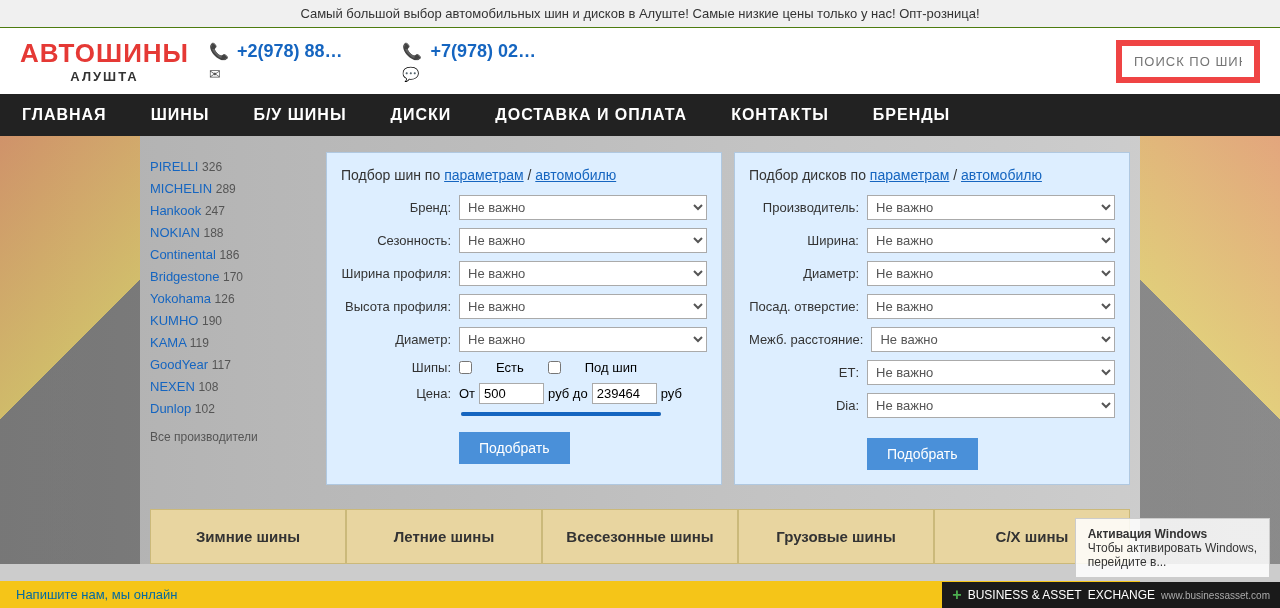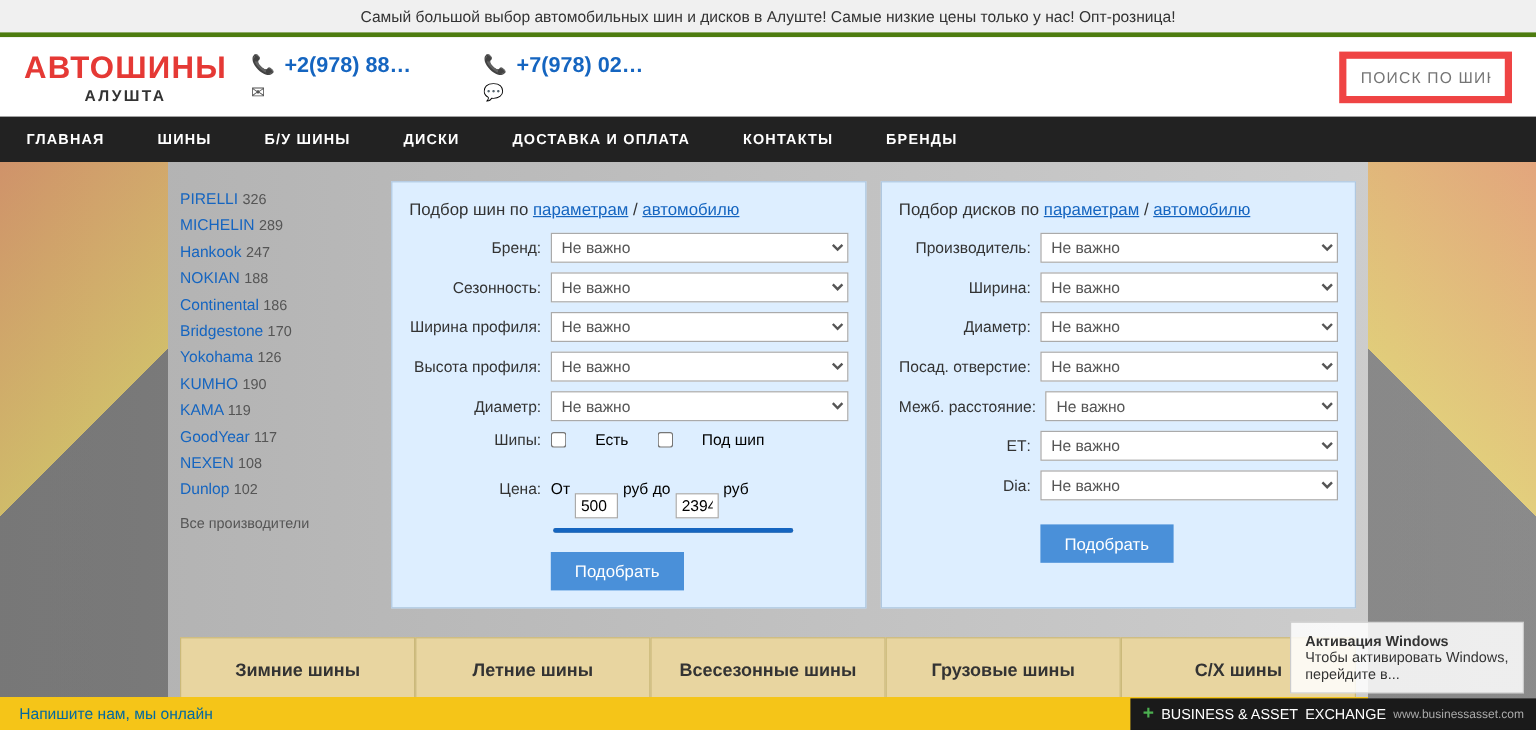--- a/index.html
+++ b/index.html
@@ -5,21 +5,21 @@
     * { margin: 0; padding: 0; box-sizing: border-box; }
     body { font-family: Arial, sans-serif; font-size: 13px; background: #ccc; overflow-x: hidden; }
 
     
     .top-banner {
       background: #f0f0f0;
       text-align: center;
       padding: 6px;
       font-size: 13px;
       color: #333;
-      border-bottom: 4px solid #4d7c0f;
+      border-bottom: 1px solid #4d7c0f;
     }
 
     
     .header {
       background: #fff;
       display: flex;
       align-items: center;
       padding: 10px 20px;
       gap: 20px;
       position: relative;
@@ -81,21 +81,21 @@
     
     .nav {
       background: #222;
       display: flex;
       align-items: center;
     }
     .nav-item {
       color: #fff;
       padding: 12px 22px;
       text-decoration: none;
-      font-size: 12px;
+      font-size: 16px;
       font-weight: bold;
       letter-spacing: 1px;
       text-transform: uppercase;
       cursor: pointer;
       white-space: nowrap;
     }
 
     
     .main-wrapper {
       position: relative;
@@ -199,26 +199,25 @@
       font-size: 13px;
     }
     .price-row {
       display: flex;
       align-items: center;
       gap: 4px;
       flex: 1;
       font-size: 13px;
     }
     .price-input {
-      width: 36px;
+      width: 65px;
       border: 1px solid #aaa;
       padding: 2px 4px;
       font-size: 13px;
       background: #fff;
-      margin-top: 29px;
     }
     .slider-row {
       margin-left: 120px;
       margin-bottom: 8px;
     }
     .slider-track {
       height: 4px;
       background: #aaa;
       border-radius: 2px;
       position: relative;

